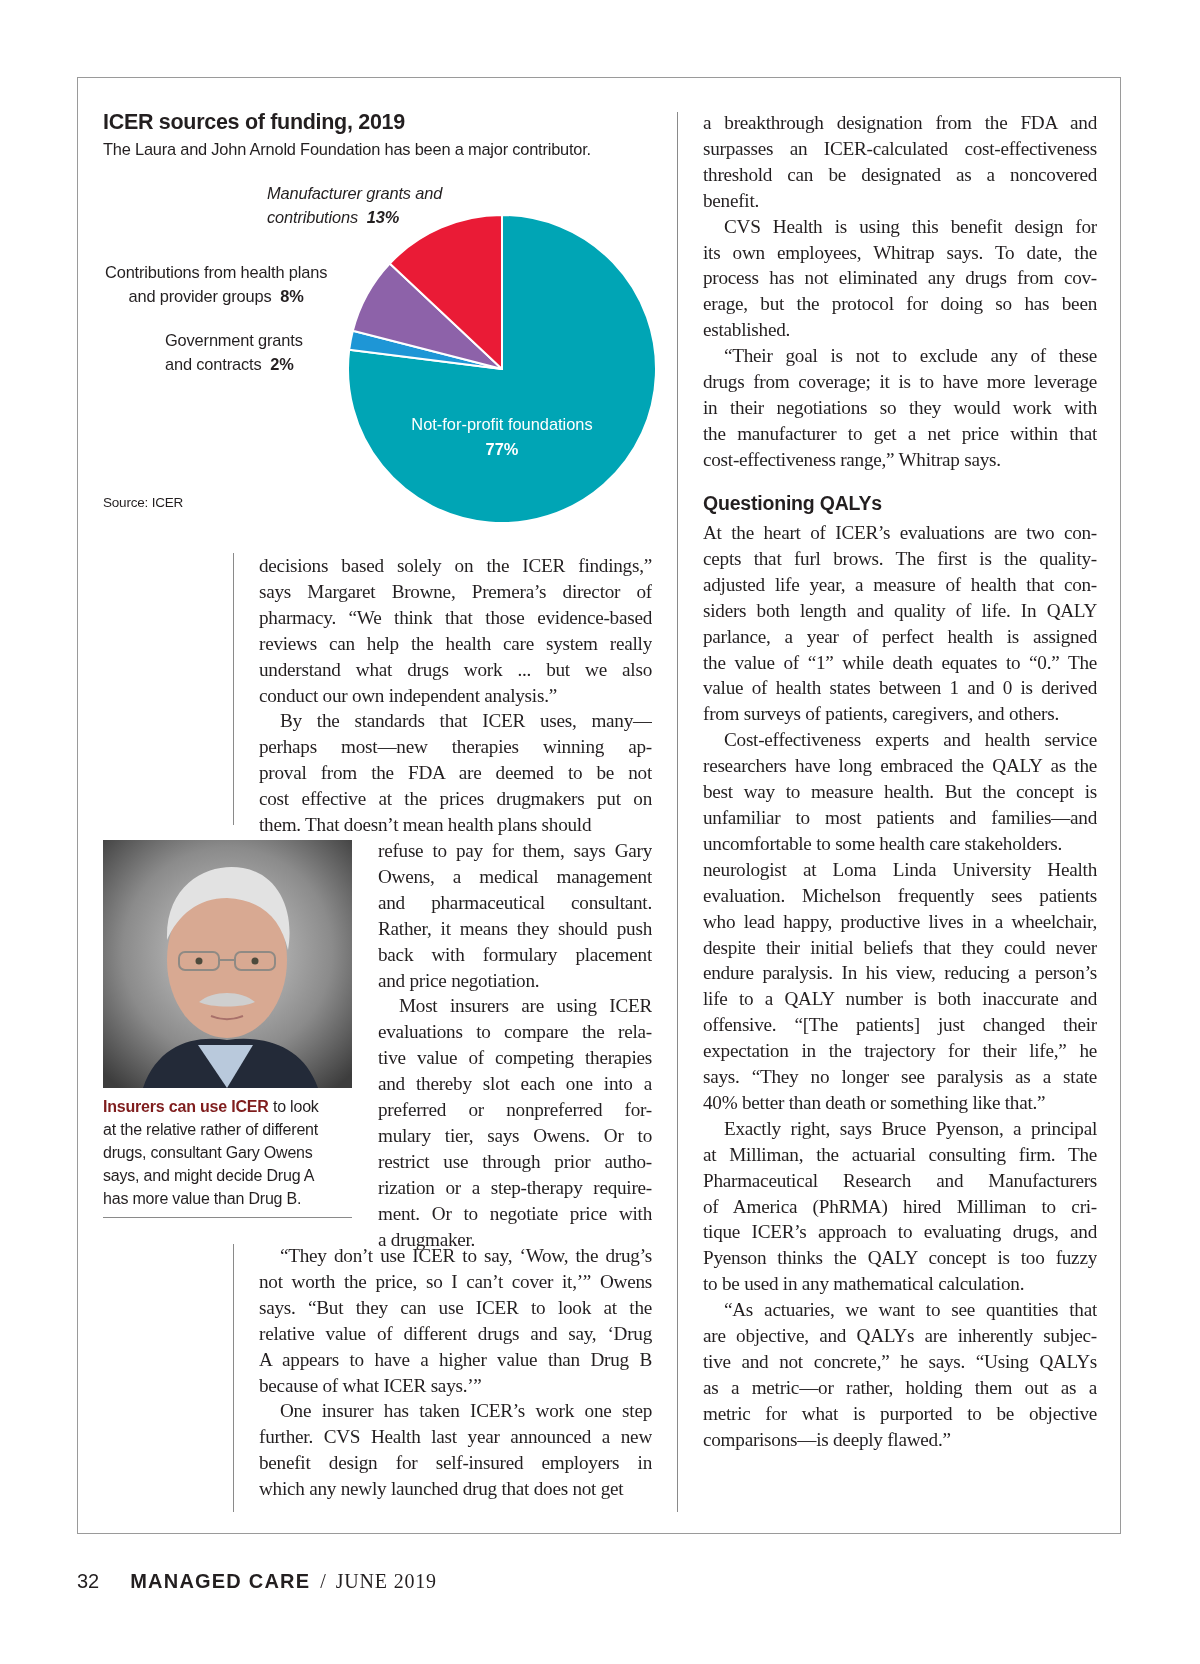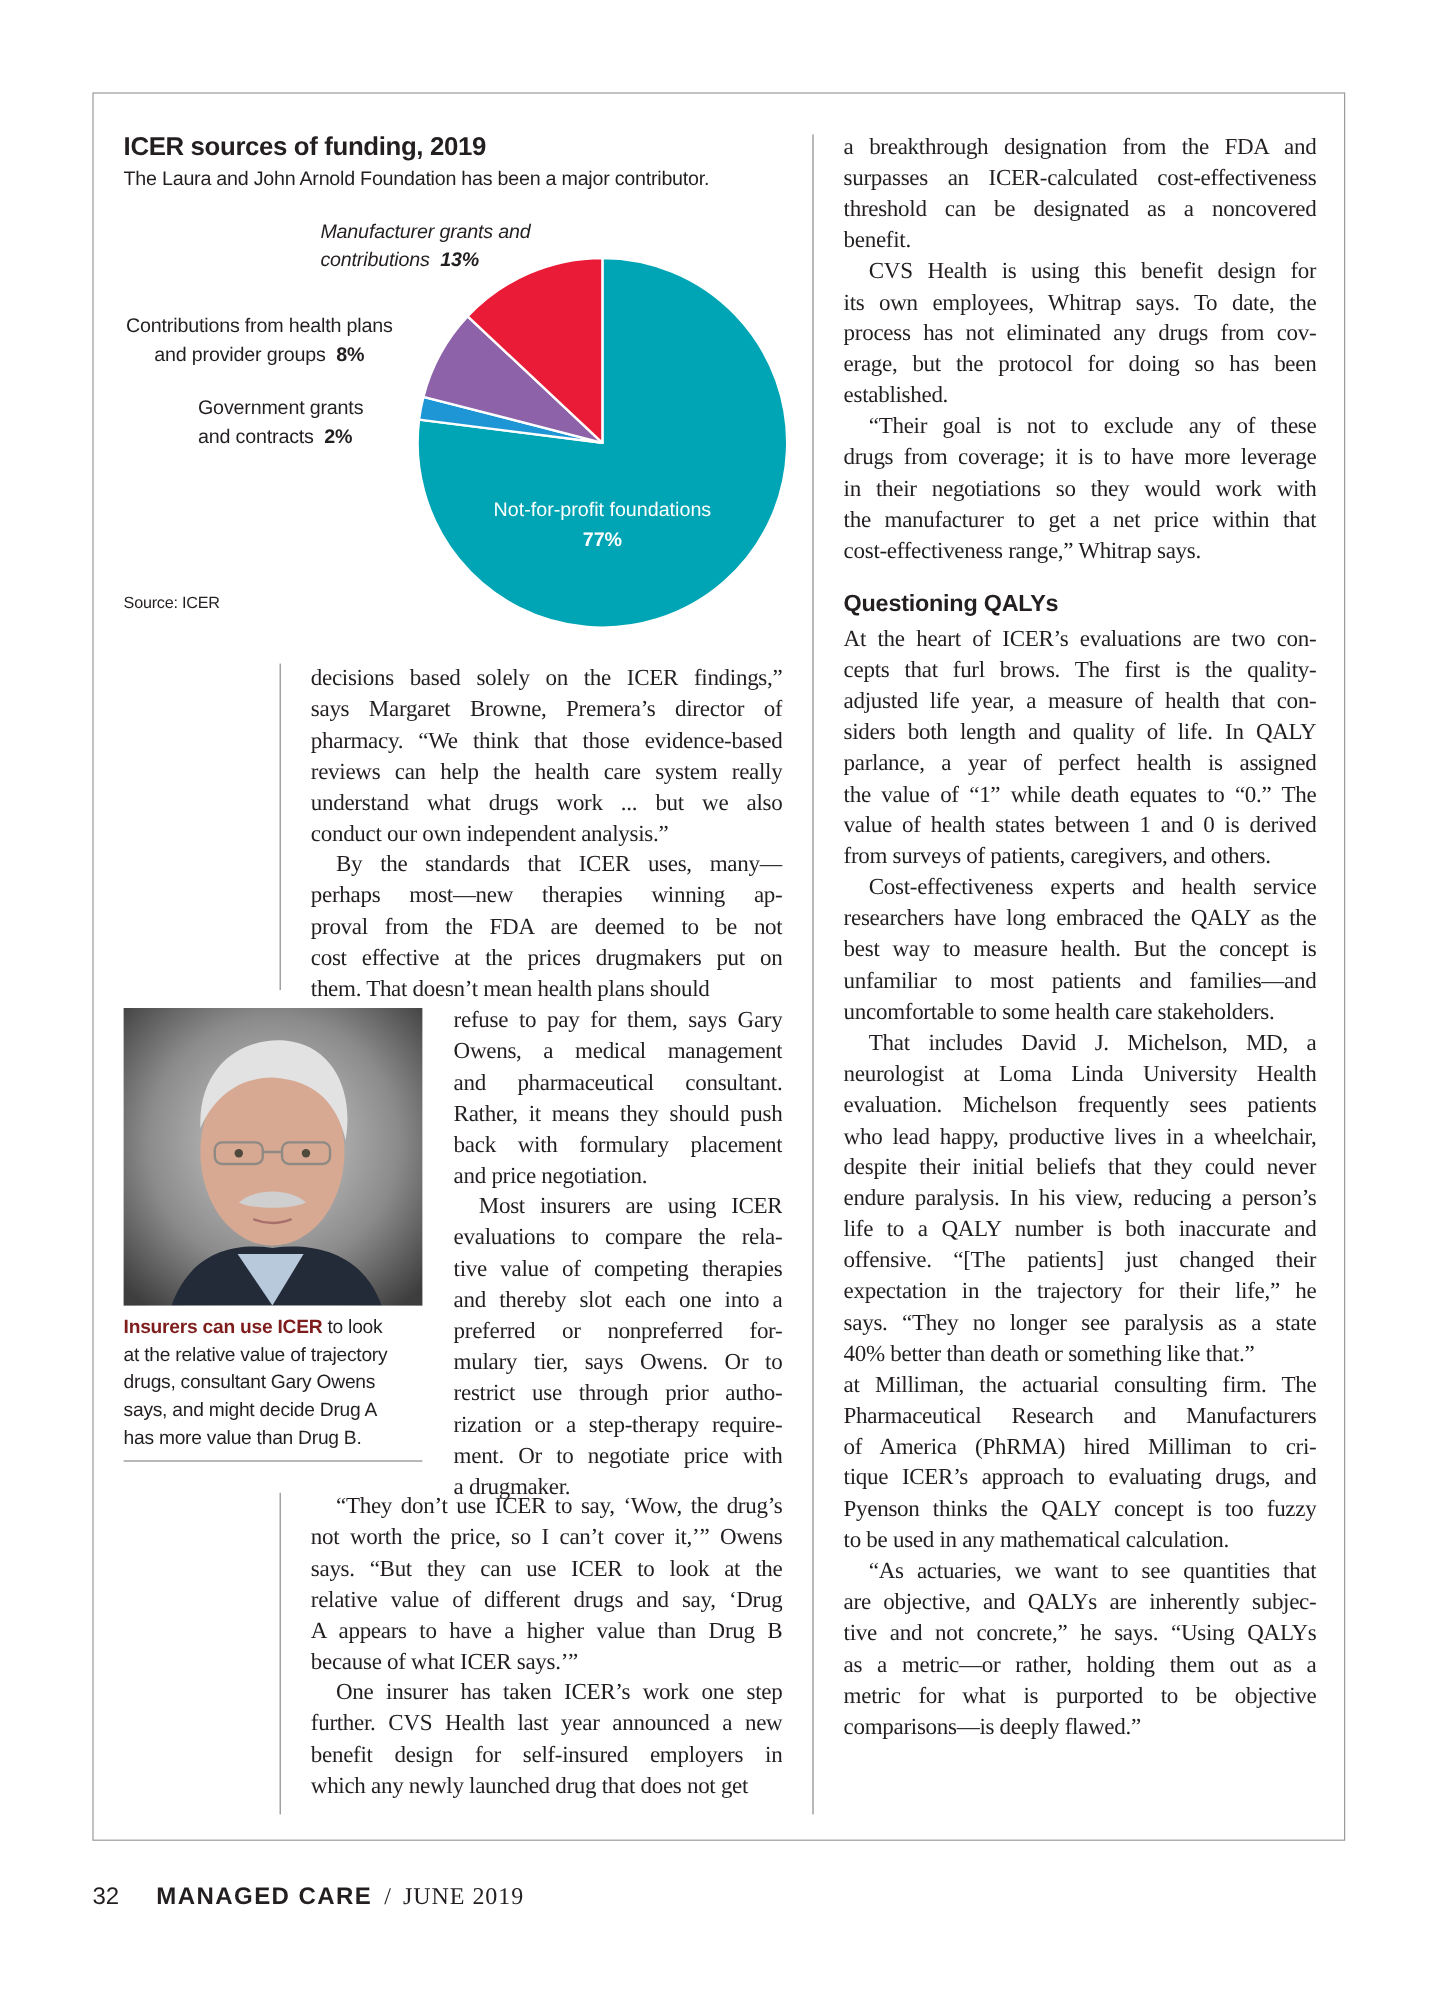--- a/index.html
+++ b/index.html
@@ -120,21 +120,21 @@
     <span class="line">preferred or nonpreferred for-</span>
     <span class="line">mulary tier, says Owens. Or to</span>
     <span class="line">restrict use through prior autho-</span>
     <span class="line">rization or a step-therapy require-</span>
     <span class="line">ment. Or to negotiate price with</span>
     <span class="line last">a drugmaker.</span>
   </div>
 
 <div class="caption sans">
   <span class="lead">Insurers can use ICER</span><span> to look</span><br>
-  <span>at the relative value of trajectory</span><br>
+  <span>at the relative rather of different</span><br>
   <span>drugs, consultant Gary Owens</span><br>
   <span>says, and might decide Drug A</span><br>
   <span>has more value than Drug B.</span>
 </div>
 <div class="caption-rule"></div>
 
 <div class="body-text" style="left:259px; top:1243px; width:393px;" id="mid-lower">
     <span class="line ind">“They don’t use ICER to say, ‘Wow, the drug’s</span>
     <span class="line">not worth the price, so I can’t cover it,’” Owens</span>
     <span class="line">says. “But they can use ICER to look at the</span>
@@ -171,31 +171,31 @@
     <span class="line">siders both length and quality of life. In QALY</span>
     <span class="line">parlance, a year of perfect health is assigned</span>
     <span class="line">the value of “1” while death equates to “0.” The</span>
     <span class="line">value of health states between 1 and 0 is derived</span>
     <span class="line last">from surveys of patients, caregivers, and others.</span>
     <span class="line ind">Cost-effectiveness experts and health service</span>
     <span class="line">researchers have long embraced the QALY as the</span>
     <span class="line">best way to measure health. But the concept is</span>
     <span class="line">unfamiliar to most patients and families—and</span>
     <span class="line last">uncomfortable to some health care stakeholders.</span>
-    <span class="line ind">That includes David J. Michelson, MD, a</span>
     <span class="line">neurologist at Loma Linda University Health</span>
     <span class="line">evaluation. Michelson frequently sees patients</span>
     <span class="line">who lead happy, productive lives in a wheelchair,</span>
     <span class="line">despite their initial beliefs that they could never</span>
     <span class="line">endure paralysis. In his view, reducing a person’s</span>
     <span class="line">life to a QALY number is both inaccurate and</span>
     <span class="line">offensive. “[The patients] just changed their</span>
     <span class="line">expectation in the trajectory for their life,” he</span>
     <span class="line">says. “They no longer see paralysis as a state</span>
     <span class="line last">40% better than death or something like that.”</span>
+    <span class="line ind">Exactly right, says Bruce Pyenson, a principal</span>
     <span class="line">at Milliman, the actuarial consulting firm. The</span>
     <span class="line">Pharmaceutical Research and Manufacturers</span>
     <span class="line">of America (PhRMA) hired Milliman to cri-</span>
     <span class="line">tique ICER’s approach to evaluating drugs, and</span>
     <span class="line">Pyenson thinks the QALY concept is too fuzzy</span>
     <span class="line last">to be used in any mathematical calculation.</span>
     <span class="line ind">“As actuaries, we want to see quantities that</span>
     <span class="line">are objective, and QALYs are inherently subjec-</span>
     <span class="line">tive and not concrete,” he says. “Using QALYs</span>
     <span class="line">as a metric—or rather, holding them out as a</span>

